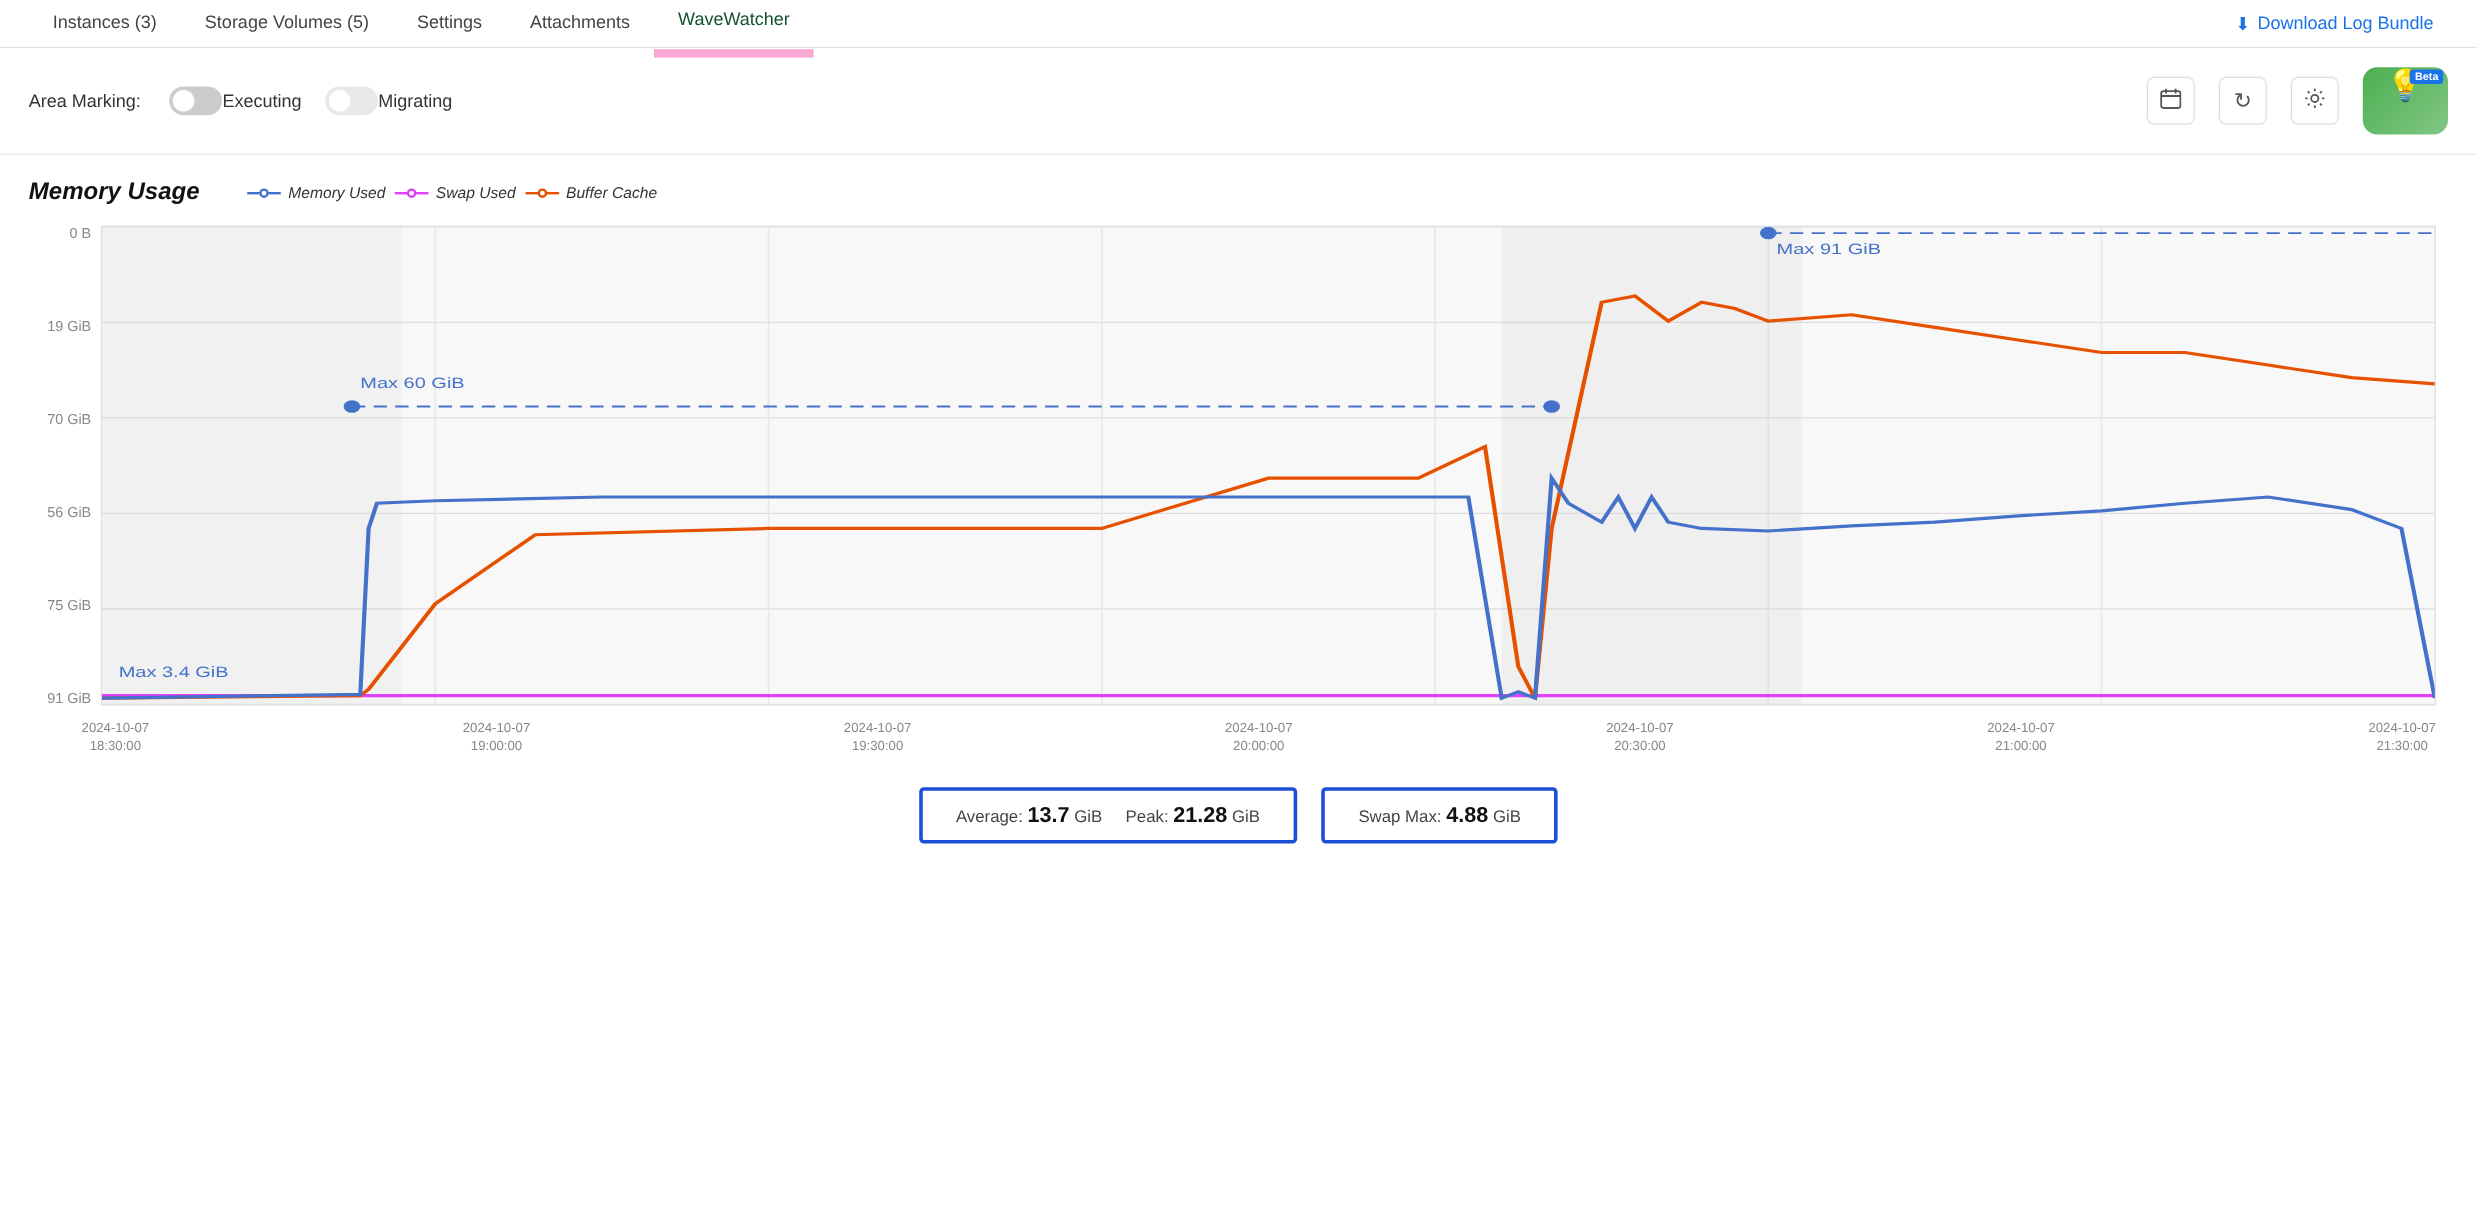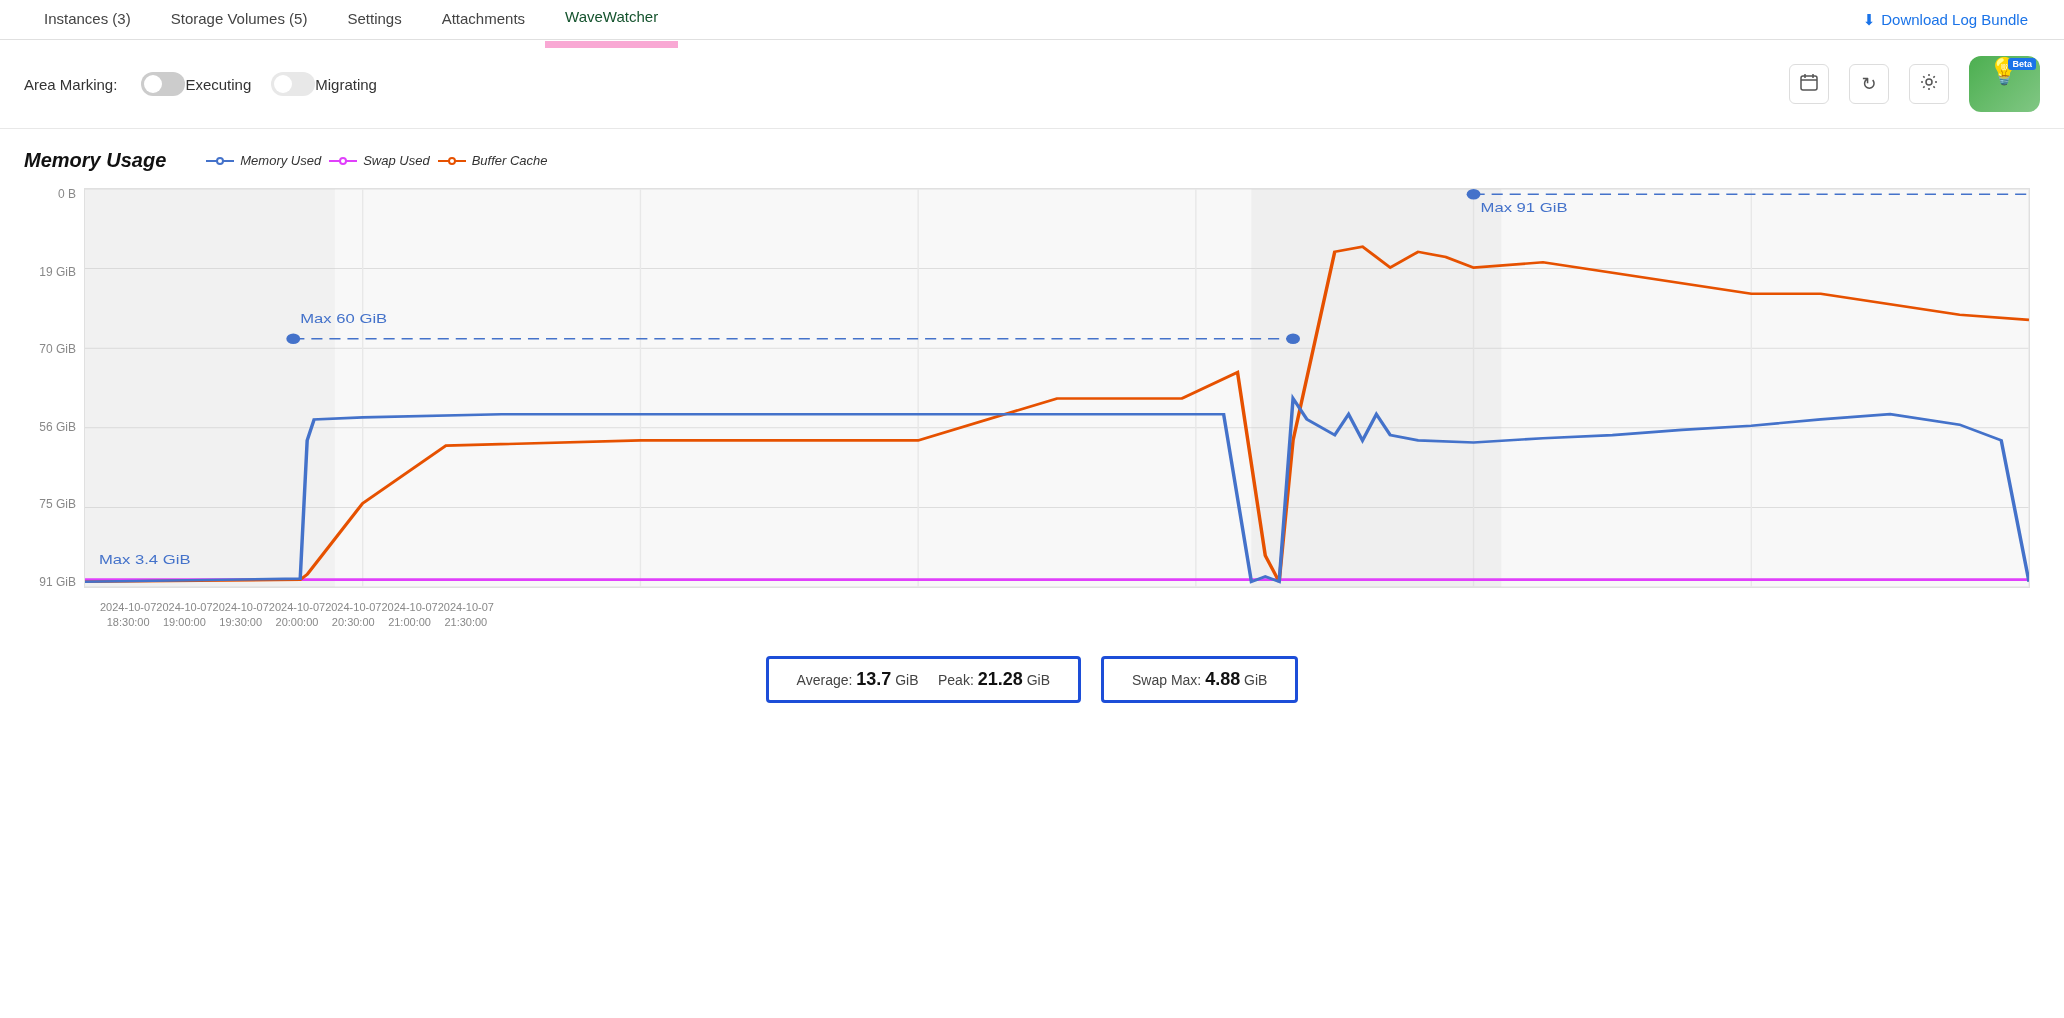--- a/index.html
+++ b/index.html
@@ -137,26 +137,26 @@
       position: absolute;
       left: 60px;
       right: 10px;
       top: 0;
       bottom: 60px;
       background: #f8f8f8;
       border: 1px solid #e0e0e0;
     }
     .x-axis {
       position: absolute;
-      left: 76px;
+      left: 44px;
       right: 10px;
       bottom: 0;
       height: 56px;
       display: flex;
-      justify-content: flex-start;
+      justify-content: space-between;
       align-items: flex-start;
       padding-top: 8px;
       font-size: 11px;
       color: #888;
     }
     .x-label { text-align: center; line-height: 1.4; }
 
     .stats-row {
       display: flex;
       justify-content: center;

